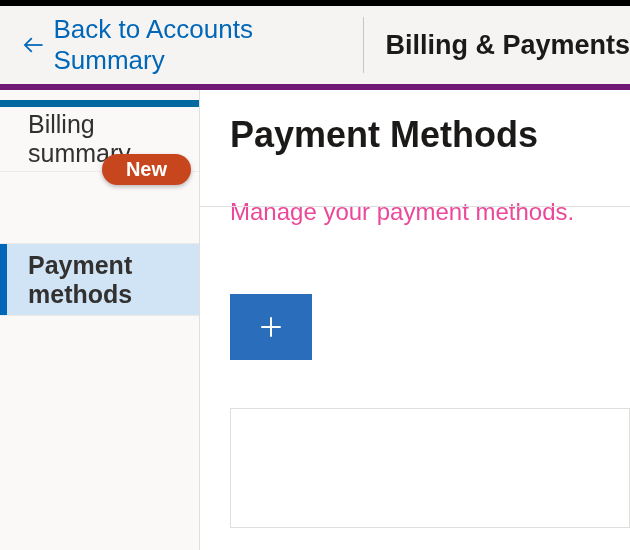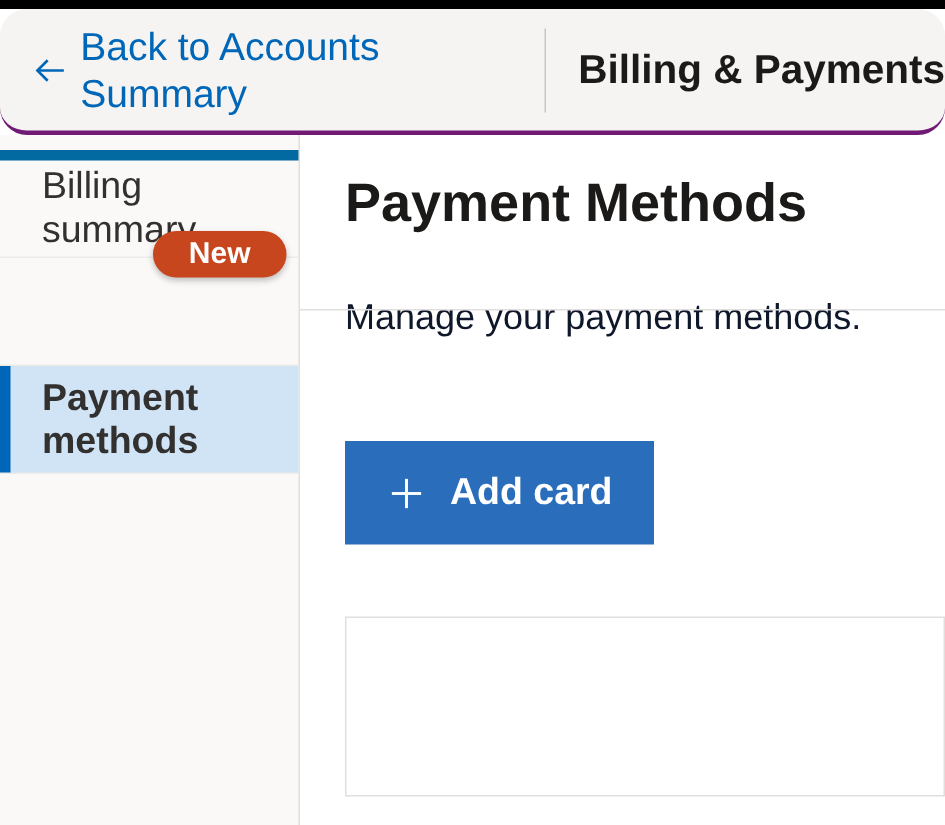--- a/index.html
+++ b/index.html
@@ -16,22 +16,21 @@
     }
     .top-border {
       height: 6px;
       background: #000;
     }
     .header {
       background: #f5f4f2;
       height: 84px;
       display: flex;
       align-items: center;
-      border-bottom: 3px solid #701a75;
-      border-radius: 18px;
+      border-bottom: 6px solid #701a75;
     }
     .back-link {
       display: flex;
       align-items: center;
       gap: 8px;
       color: #0067b8;
       font-size: 26px;
       font-weight: 400;
       padding: 0 22px;
       cursor: pointer;
@@ -123,21 +122,21 @@
     .main-hr {
       position: absolute;
       left: 0;
       right: 0;
       top: 116px;
       height: 1px;
       background: #e1dfdd;
     }
     .main-subtext {
       font-size: 24px;
-      color: #0f172a;
+      color: #ec4899;
       white-space: nowrap;
       margin-top: 42px;
       margin-bottom: 68px;
     }
     .add-button {
       background: #2a6ebb;
       color: #fff;
       font-size: 25px;
       font-weight: 600;
       border: none;
@@ -193,17 +192,16 @@
 
   <div class="main">
     <div class="main-title">Payment Methods</div>
     <div class="main-hr"></div>
     <div class="main-subtext">Manage your payment methods.</div>
     <button class="add-button">
       <svg class="plus-icon" viewBox="0 0 24 24">
         <line x1="12" y1="3" x2="12" y2="21"></line>
         <line x1="3" y1="12" x2="21" y2="12"></line>
       </svg>
-      <span>Add card</span>
     </button>
     <div class="card-box"></div>
   </div>
 </div>
 
 </body></html>

